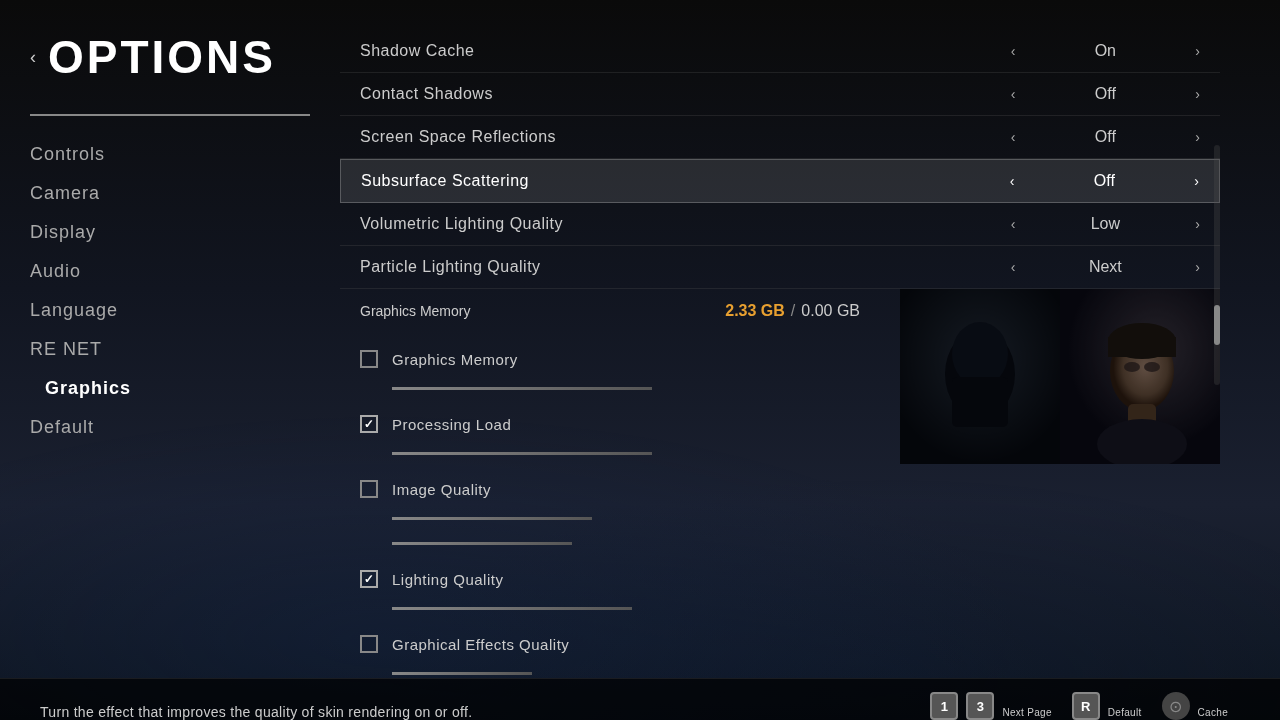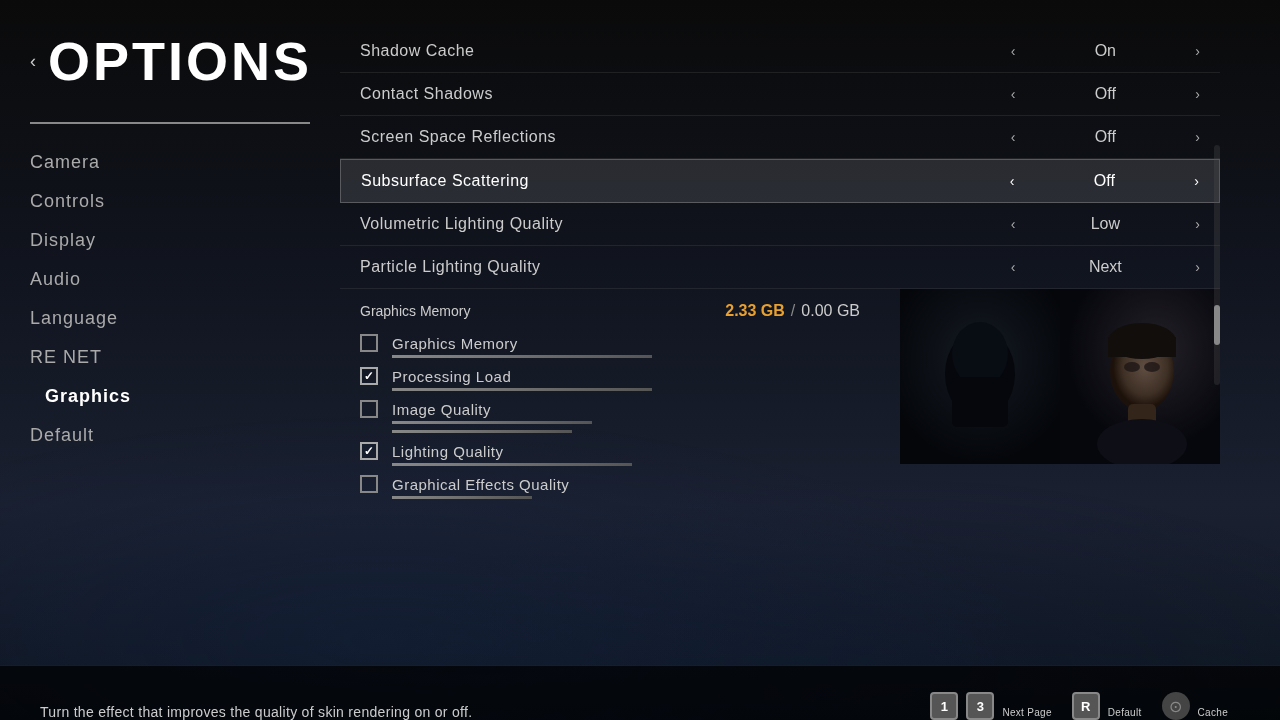--- a/index.html
+++ b/index.html
@@ -63,21 +63,21 @@
     }
 
     .back-arrow {
       color: #ccc;
       font-size: 18px;
       margin-right: 12px;
     }
 
     .options-title {
       color: #fff;
-      font-size: 54px;
+      font-size: 46px;
       font-weight: 700;
       letter-spacing: 3px;
       text-transform: uppercase;
       font-family: 'Arial', sans-serif;
     }
 
     .options-title-underline {
       height: 2px;
       background: #888;
       margin-bottom: 20px;
@@ -175,21 +175,21 @@
     .lower-section {
       display: flex;
       margin: 0 60px 0 340px;
       gap: 0;
     }
 
     .checkbox-list {
       flex: 1;
       display: flex;
       flex-direction: column;
-      gap: 0;
+      gap: 16px;
       padding-top: 5px;
     }
 
     .memory-bar {
       display: flex;
       align-items: center;
       padding: 8px 20px;
       color: #ccc;
       font-size: 14px;
     }
@@ -372,22 +372,22 @@
   <div class="top-area">
 
     <div class="sidebar">
       <div class="options-header">
         <span class="back-arrow">‹</span>
         <span class="options-title">OPTIONS</span>
       </div>
       <div class="options-title-underline"></div>
 
       <nav class="nav-items">
+        <div class="nav-item">Controls</div>
         <div class="nav-item">Camera</div>
-        <div class="nav-item">Controls</div>
         <div class="nav-item">Display</div>
         <div class="nav-item">Audio</div>
         <div class="nav-item">Language</div>
         <div class="nav-item">RE NET</div>
         <div class="nav-item active">Graphics</div>
         <div class="nav-item">Default</div>
       </nav>
     </div>
 
     <div class="settings-panel">

